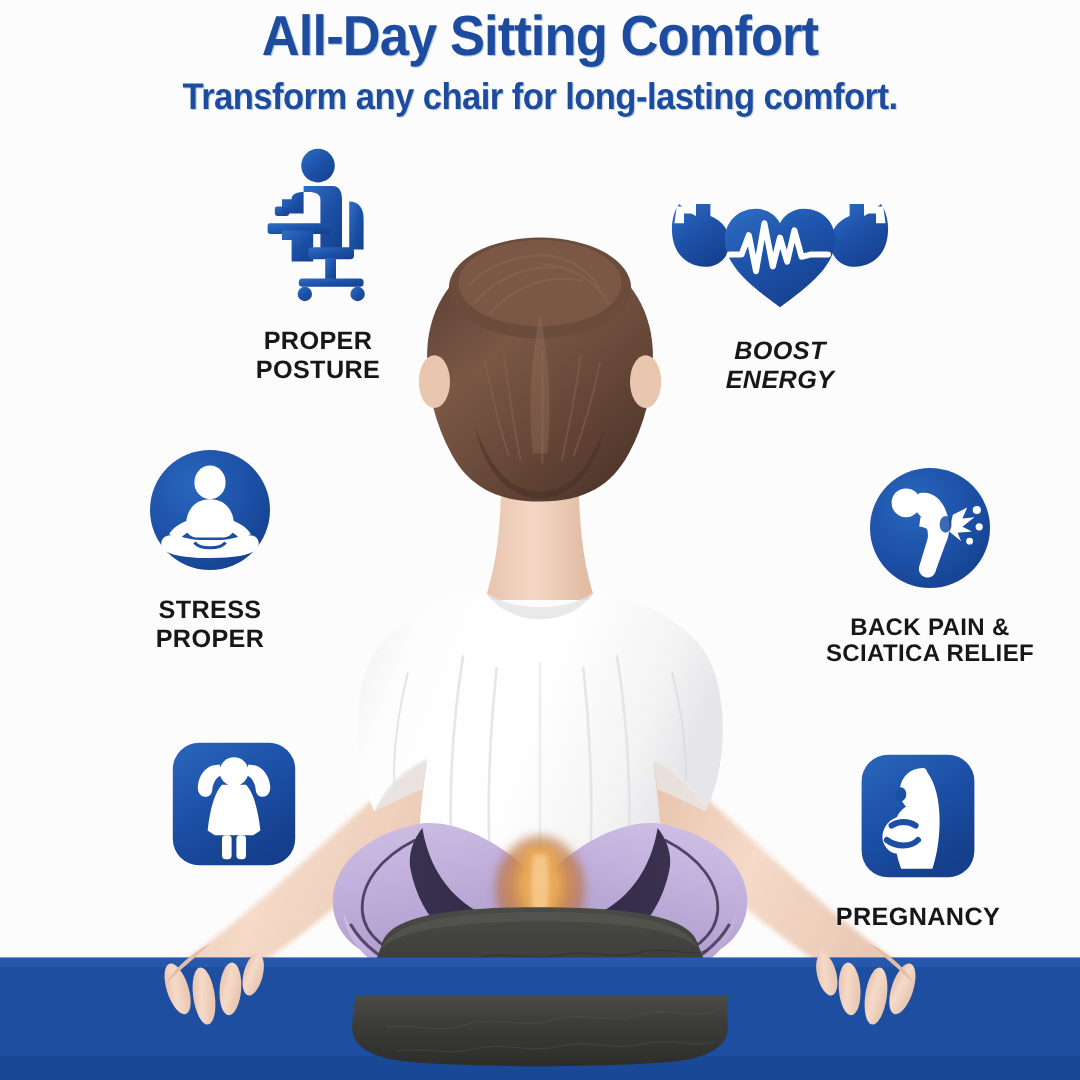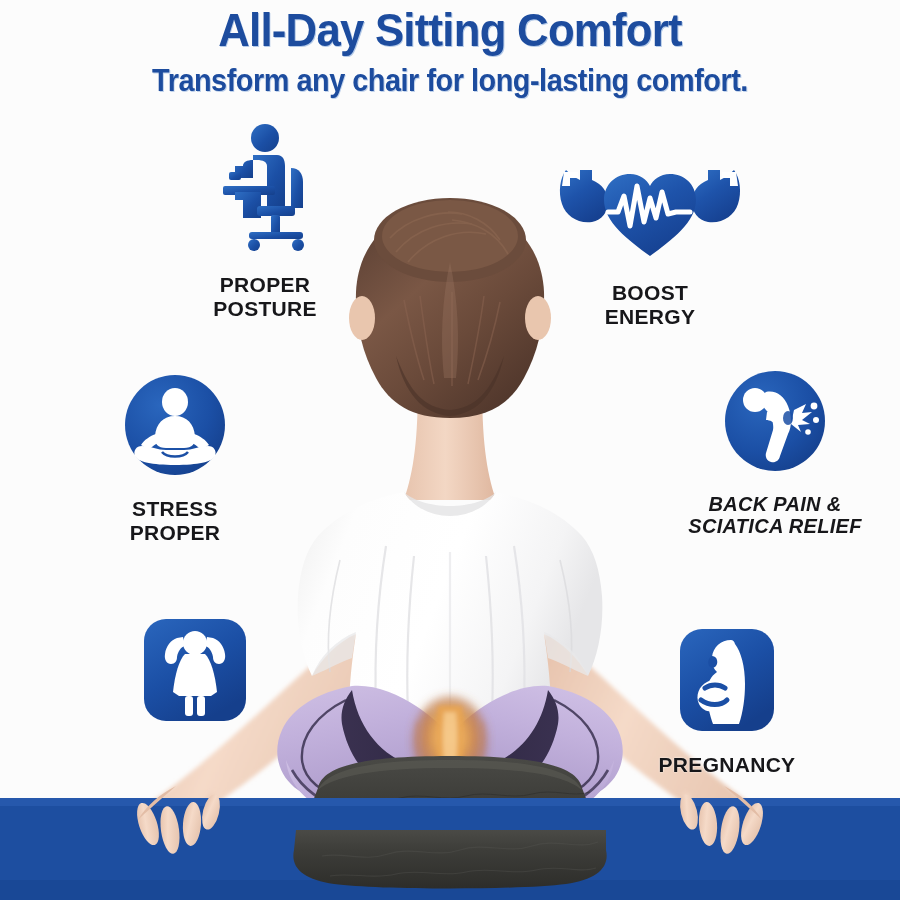--- a/index.html
+++ b/index.html
@@ -60,25 +60,25 @@
     line-height: 1.12;
     letter-spacing: 0.3px;
     font-family: "Liberation Sans Narrow", "Liberation Sans", sans-serif;
     margin-top: 19px;
     white-space: pre-line;
     text-shadow: 0 0 2px rgba(255,255,255,.95);
   }
 
   
   #badge-proper-posture { left: 155px; top: 122px; }
-  #badge-boost-energy   { left: 540px; top: 152px; }
+  #badge-boost-energy   { left: 540px; top: 152px; font-style: italic; }
   #badge-stress-relief  { left: 65px;  top: 372px; }
-  #badge-back-pain      { left: 665px; top: 368px; font-style: italic; }
+  #badge-back-pain      { left: 665px; top: 387px; }
   #badge-improves-comfort { left: 85px; top: 616px; }
-  #badge-pregnancy      { left: 617px; top: 626px; }
+  #badge-pregnancy      { left: 655px; top: 626px; }
 
   #badge-back-pain .badge-label { font-size: 20px; }
   #badge-pregnancy .badge-label { font-size: 21px; }
 </style>
 </head>
 <body>
 
 <div id="stage">
 
   <svg class="photo" viewBox="0 0 900 900" preserveAspectRatio="none">

